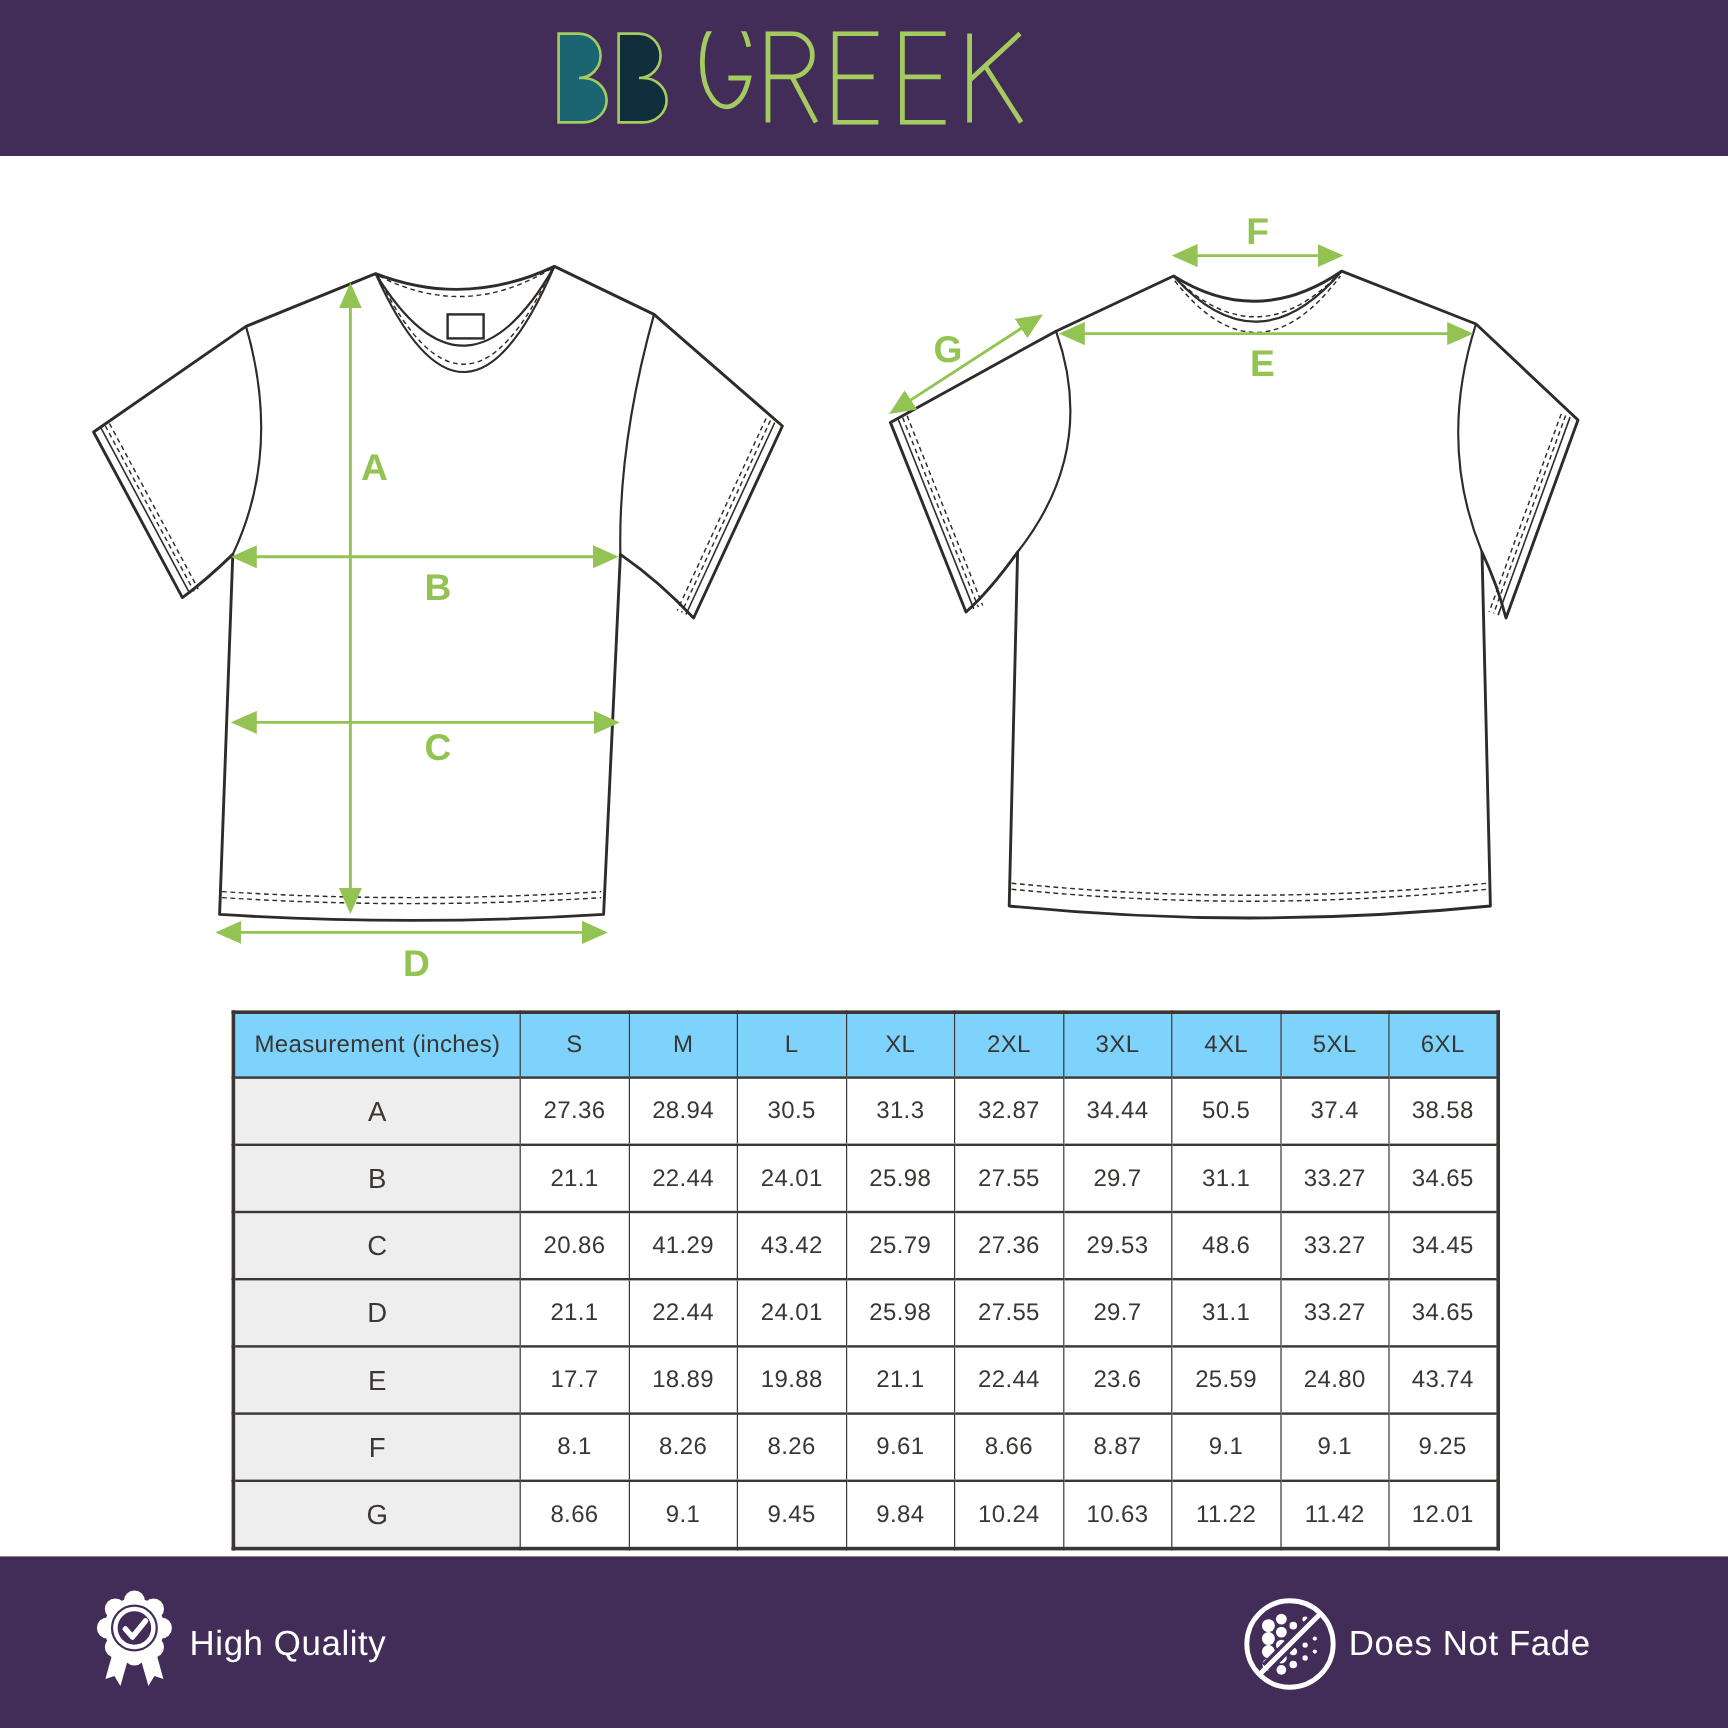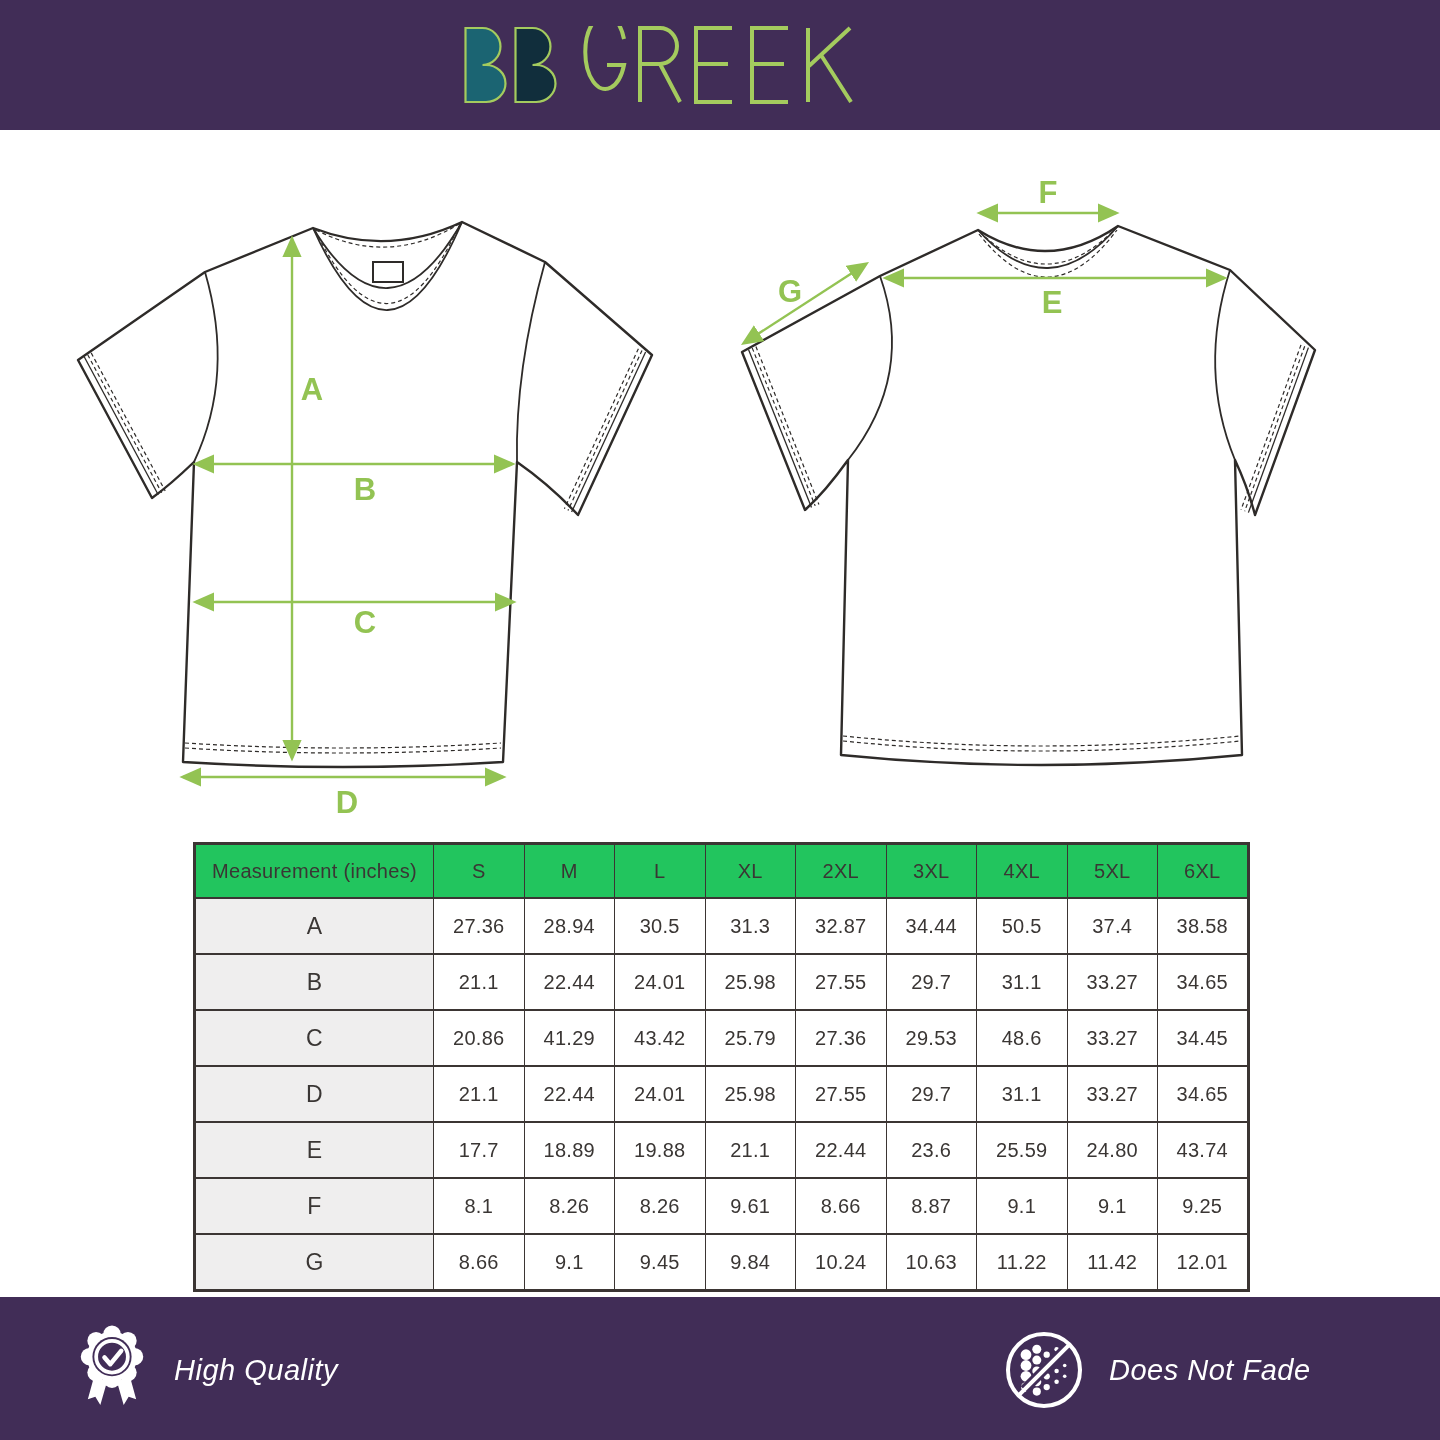--- a/index.html
+++ b/index.html
@@ -18,27 +18,27 @@
   .stitch{fill:none;stroke:#2e2b29;stroke-width:1.2;stroke-dasharray:4 3;}
   .arrow{fill:none;stroke:#93c353;stroke-width:2.4;}
   .dim-label{fill:#93c353;font-family:"Liberation Sans",sans-serif;font-size:31px;font-weight:bold;}
   
   .size-table-wrap{position:absolute;left:193px;top:842px;}
   table.size-table{border-collapse:collapse;table-layout:fixed;width:1054px;
       border:3px solid #3b3533;color:#3a3634;}
   .size-table th,.size-table td{border:1.5px solid #3b3533;border-top-width:2px;
       border-bottom-width:2px;text-align:center;vertical-align:middle;padding:0;
       letter-spacing:0.3px;}
-  .size-table thead th{background:#22c55e;font-weight:normal;font-size:20px;height:52px;}
+  .size-table thead th{background:#7dd3fc;font-weight:normal;font-size:20px;height:52px;}
   .size-table td{font-size:20px;height:54px;background:#ffffff;}
   .size-table td.rowlabel{background:#efeeee;font-size:23px;}
   
-  .badge{position:absolute;top:1322px;display:flex;align-items:center;gap:20px;height:96px;font-style:italic;}
+  .badge{position:absolute;top:1322px;display:flex;align-items:center;gap:4px;height:96px;}
   .badge-label{color:#ffffff;font-size:29px;letter-spacing:0.5px;white-space:nowrap;}
-  .b1{left:70px;} .b2{left:552px;} .b3{left:999px;text-align:right;}
+  .b1{left:70px;} .b2{left:552px;} .b3{left:1030px;text-align:right;}
 </style>
 </head>
 <body>
 
 <div class="page">
 
   <div class="banner top">
     <svg class="logo-svg" width="396" height="78" viewBox="0 0 396 78">
 
       <g>

